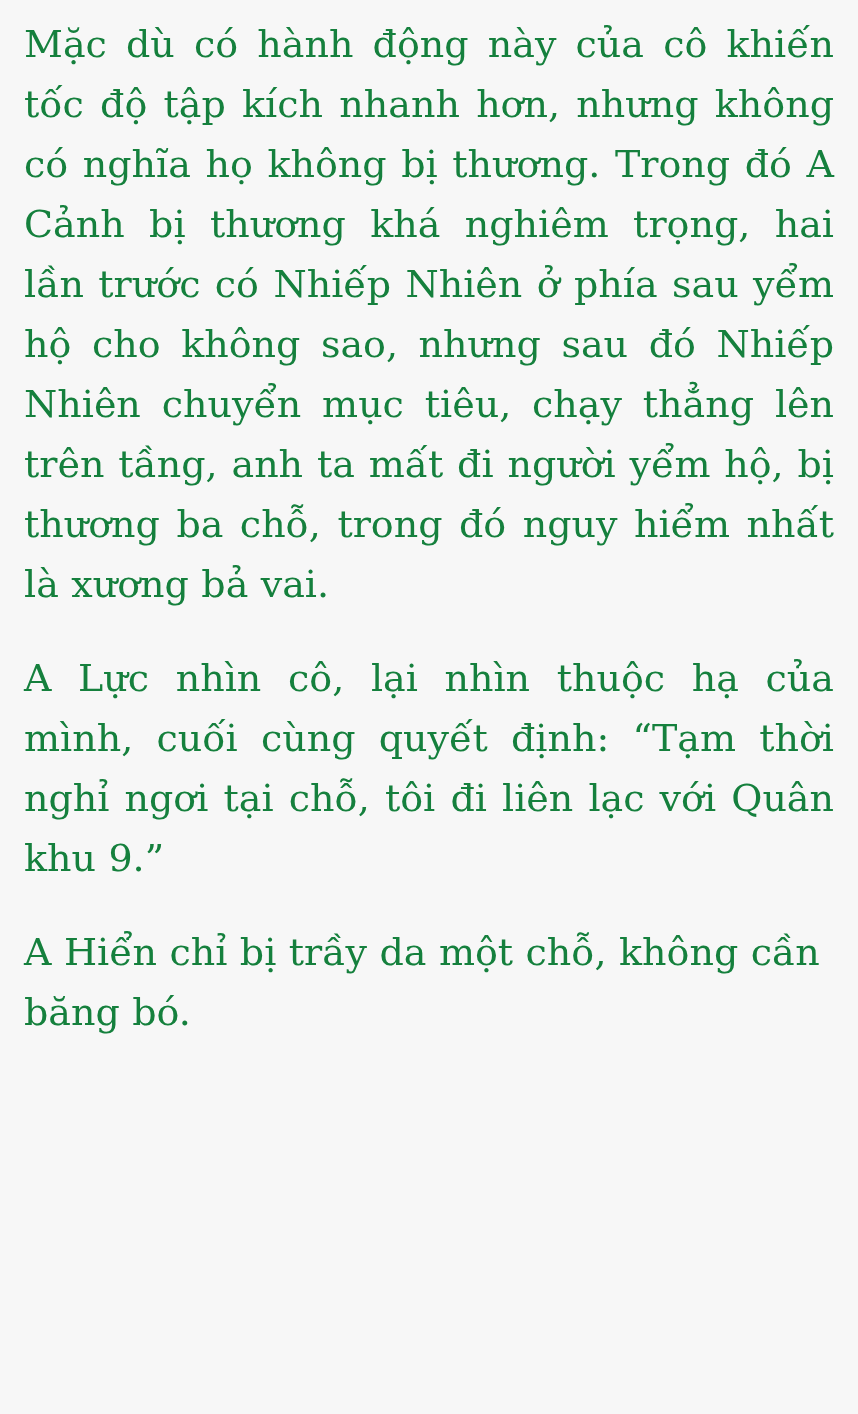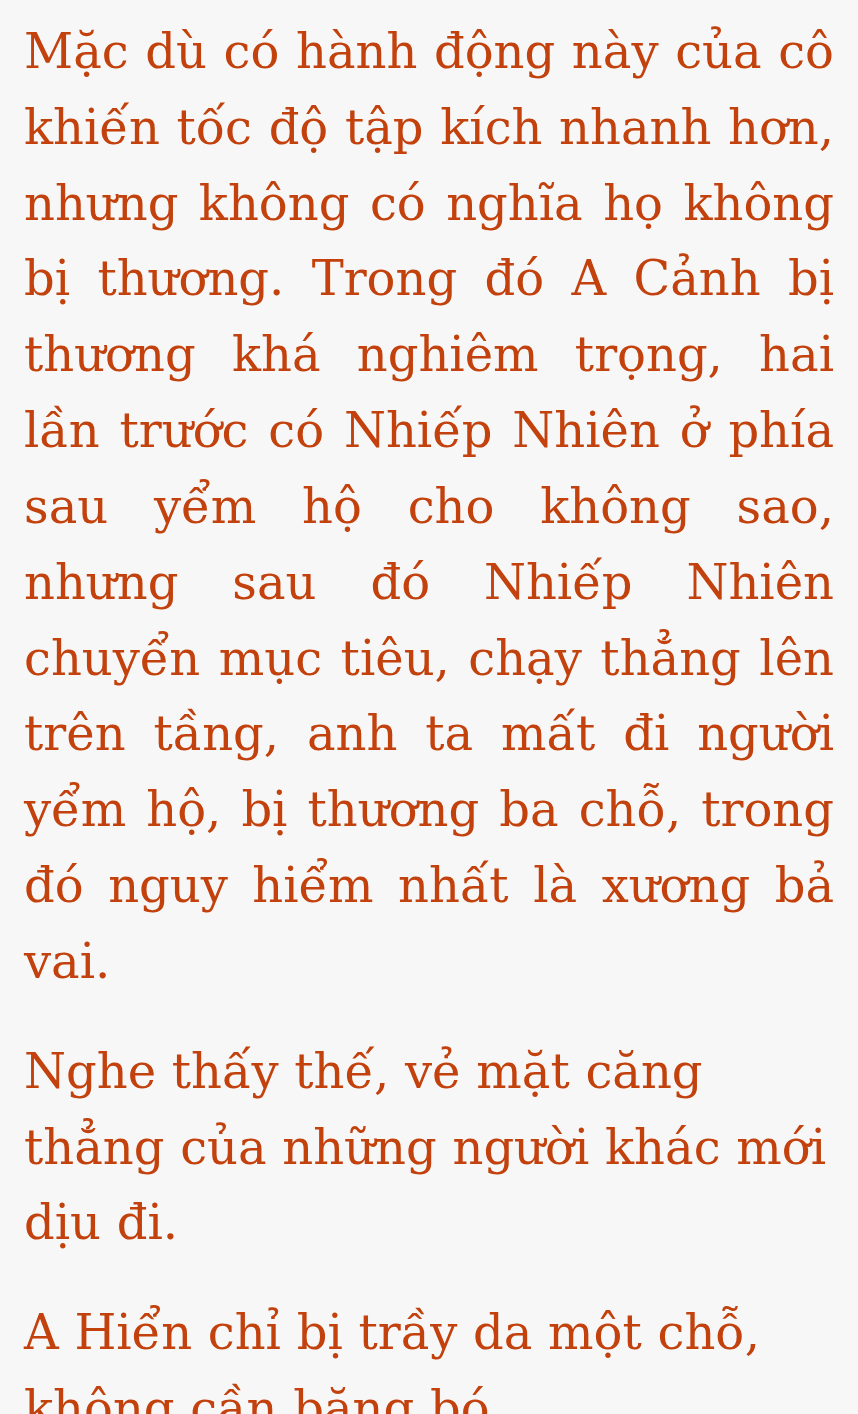--- a/index.html
+++ b/index.html
@@ -13,36 +13,36 @@
     font-family: "DejaVu Serif", serif;
   }
   #reader {
     box-sizing: border-box;
     width: 858px;
     min-height: 1414px;
     padding: 14px 24px 20px 24px;
     background: #f7f7f7;
   }
   .para {
-    color: #c2410c;
+    color: #15803d;
     font-family: "DejaVu Serif", serif;
-    font-size: 48px;
+    font-size: 38px;
     line-height: 1.58;
     text-align: justify;
     text-justify: inter-word;
     margin: 0 0 34px 0;
     word-spacing: 0.01em;
   }
   .para:last-child {
     margin-bottom: 0;
   }
   .para.nojustify {
     text-align: left;
   }
 </style>
 </head>
 <body>
 
 <div id="reader">
   <p class="para">Mặc dù có hành động này của cô khiến tốc độ tập kích nhanh hơn, nhưng không có nghĩa họ không bị thương. Trong đó A Cảnh bị thương khá nghiêm trọng, hai lần trước có Nhiếp Nhiên ở phía sau yểm hộ cho không sao, nhưng sau đó Nhiếp Nhiên chuyển mục tiêu, chạy thẳng lên trên tầng, anh ta mất đi người yểm hộ, bị thương ba chỗ, trong đó nguy hiểm nhất là xương bả vai.</p>
-  <p class="para nojustify">Nghe thấy thế, vẻ mặt căng thẳng của những người khác mới dịu đi.</p>
+  <p class="para">A Lực nhìn cô, lại nhìn thuộc hạ của mình, cuối cùng quyết định: “Tạm thời nghỉ ngơi tại chỗ, tôi đi liên lạc với Quân khu 9.”</p>
   <p class="para nojustify">A Hiển chỉ bị trầy da một chỗ, không cần băng bó.</p>
 </div>
 
 </body></html>

